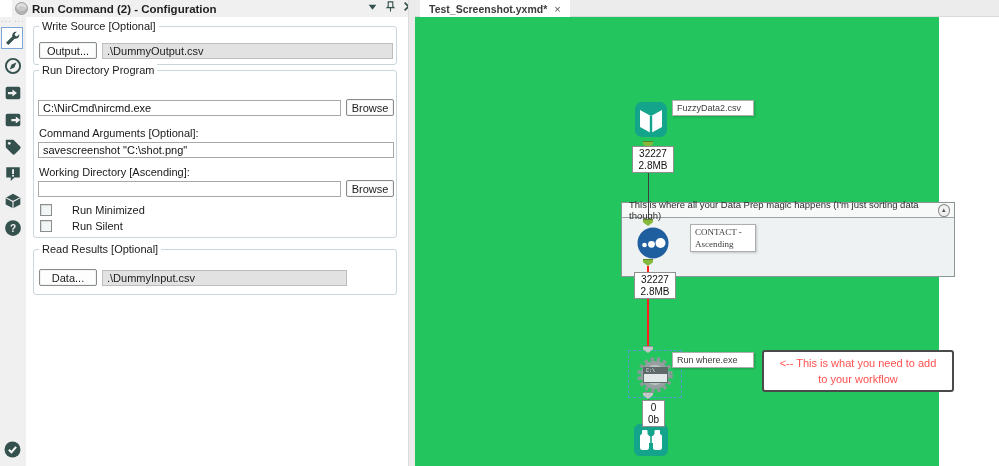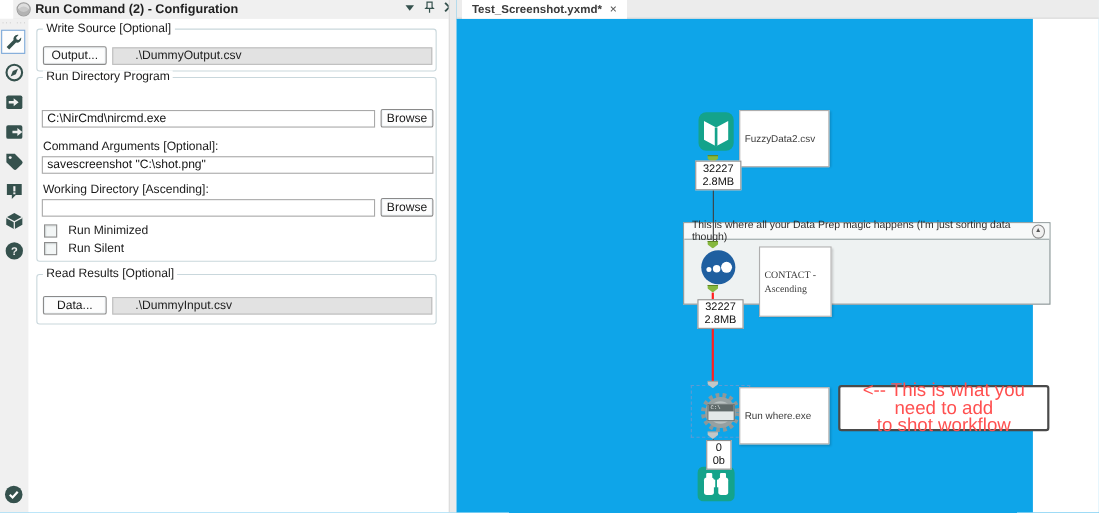--- a/index.html
+++ b/index.html
@@ -23,58 +23,58 @@
              border:1px solid #7aa7d8;box-sizing:border-box;display:flex;align-items:center;justify-content:center;color:#35514d;}
   .strip-sel svg{width:17px;height:17px;fill:currentColor;}
   .check-circle{position:absolute;left:4px;top:424px;width:17px;height:17px;color:#35514d;}
   .form-area{position:absolute;left:26px;top:17px;width:382px;height:449px;background:#fff;}
   .groupbox{position:absolute;left:7px;width:364px;border:1px solid #c9d7dc;border-radius:3px;box-sizing:border-box;}
   .grouplabel{position:absolute;top:-7px;left:5px;background:#fff;padding:0 3px;font-size:11px;color:#1a1a1a;}
   .fldlabel{position:absolute;font-size:11px;color:#1a1a1a;}
   .btn{position:absolute;height:17px;background:#fdfdfd;border:1px solid #8a8a8a;border-radius:2px;
        font-size:11px;text-align:center;line-height:16px;box-sizing:border-box;box-shadow:inset 0 0 0 1px #eef3f6;}
   .field-ro{position:absolute;height:16px;background:#e2e2e2;border:1px solid #bdbdbd;box-sizing:border-box;
-            font-size:11px;line-height:15px;padding:0 20px;color:#222;}
+            font-size:11px;line-height:15px;padding:0 4px;color:#222;}
   .field{position:absolute;height:16px;background:#fff;border:1px solid #a9a9a9;box-sizing:border-box;
          font-size:11px;line-height:15px;padding:0 4px;color:#111;}
-  .cbrow{position:absolute;display:flex;align-items:center;gap:10px;}
+  .cbrow{position:absolute;display:flex;align-items:center;gap:20px;}
   .cb{width:12px;height:12px;background:#f3f6f6;border:1px solid #8d8d8d;box-sizing:border-box;box-shadow:inset 1px 1px 1px #d7dcdc;}
   .gutter{position:absolute;left:408px;top:0;width:7px;height:466px;background:#ebebeb;border-left:1px solid #dcdcdc;box-sizing:border-box;}
   
-  .canvas{position:absolute;left:415px;top:0;width:524px;height:466px;background:#0ea5e9;}
+  .canvas{position:absolute;left:415px;top:0;width:524px;height:466px;background:#22c55e;}
   .tabbar{position:absolute;left:0;top:0;width:584px;height:17px;background:#ececec;border-bottom:1px solid #dadada;box-sizing:border-box;}
   .tab{position:absolute;left:5px;top:0;height:17px;background:#fff;display:flex;align-items:center;
        padding:0 9px;font-size:10.5px;font-weight:bold;color:#3b3b3b;gap:7px;}
   .tab-close{font-weight:normal;color:#555;font-size:11px;cursor:default;}
   .container-box{position:absolute;left:206px;top:202px;width:334px;height:75px;background:#eef2f2;
                  border:1px solid #8a9596;box-sizing:border-box;}
   .container-hdr{height:14px;background:#f7f9f9;border-bottom:1px solid #9aa5a6;display:flex;align-items:center;
                  padding:0 4px 0 7px;font-size:9.5px;color:#2b2b2b;justify-content:space-between;}
   .collapse-btn{width:11px;height:11px;border:1px solid #8a8a8a;border-radius:50%;background:#f1f1f1;
                 font-size:7px;line-height:10px;text-align:center;color:#555;}
   .wline{position:absolute;width:0;}
   .line-dark{border-left:1px solid #3f3f3f;}
   .line-red{border-left:2px solid #ff1f1f;}
   .line-grey{border-left:1px solid #5a5a5a;}
   .anchor{position:absolute;width:10px;height:7px;clip-path:polygon(0 0,100% 0,100% 45%,50% 100%,0 45%);}
   .anchor-green{background:#86b83e;border-top:1px solid #5d8422;box-sizing:border-box;}
   .anchor-grey{background:#c2c7c7;border-top:1px solid #8f9595;box-sizing:border-box;}
   .badge{position:absolute;background:#fff;border:1px solid #8f8f8f;text-align:center;font-size:10px;
          line-height:11.5px;padding:1px 2px;color:#111;}
   .annotation{position:absolute;background:#fff;border:1px solid #aeaeae;box-shadow:1px 1px 2px rgba(0,0,0,.18);
-              font-size:9px;color:#3c3c3c;padding:19px 4px;line-height:12px;white-space:nowrap;}
+              font-size:9px;color:#3c3c3c;padding:1px 4px;line-height:12px;white-space:nowrap;}
   .tool{position:absolute;}
   .run-select{position:absolute;left:213px;top:350px;width:54px;height:48px;border:1px dashed #5b9bd5;box-sizing:border-box;}
   .gear-window{position:absolute;left:228px;top:367px;width:25px;height:16px;background:#e3e9e9;
                border:1px solid #5f6a6a;box-sizing:border-box;}
   .gear-titlebar{height:6px;background:#5f6a6a;color:#f2f6f6;font-size:5px;line-height:6px;padding-left:2px;
                  font-family:"Liberation Mono","DejaVu Sans Mono",monospace;}
   .note-box{position:absolute;left:347px;top:350px;width:188px;height:38px;background:#fff;border:2px solid #4a4a4a;
             border-radius:3px;display:flex;flex-direction:column;align-items:center;justify-content:center;
-            font-size:17px;line-height:16px;text-align:center;}
+            font-size:11px;line-height:16px;text-align:center;}
 </style>
 </head>
 <body>
 
 <div class="panel-header">
   <div class="hdr-sphere"></div>
   <div class="panel-title">Run Command (2) - Configuration</div>
   <div class="hdr-icons">
     <span>
         <svg viewBox="0 0 10 10">
@@ -177,21 +177,21 @@
     </div>
     <div class="cbrow" style="left:6px;top:149px;">
       <div class="cb"></div>
       <span>Run Silent</span>
     </div>
   </div>
 
   <div class="groupbox" style="top:232px;height:46px;">
     <span class="grouplabel">Read Results [Optional]</span>
     <div class="btn" style="left:5px;top:19px;width:58px;">Data...</div>
-    <div class="field-ro" style="left:68px;top:20px;width:291px;">.\DummyInput.csv</div>
+    <div class="field-ro" style="left:68px;top:20px;width:245px;">.\DummyInput.csv</div>
   </div>
 
 </div>
 
 <div class="gutter"></div>
 
 <div class="canvas">
 
   <div class="tabbar">
     <div class="tab">
@@ -273,16 +273,16 @@
     <div>32227</div>
     <div>2.8MB</div>
   </div>
   <div class="badge" style="left:227px;top:400px;width:17px;">
     <div>0</div>
     <div>0b</div>
   </div>
 
   <div class="note-box">
     <div style="color:#ff5050;">&lt;-- This is what you need to add</div>
-    <div style="color:#ff5050;">to shot workflow</div>
+    <div style="color:#ff5050;">to your workflow</div>
   </div>
 
 </div>
 
 </body></html>

